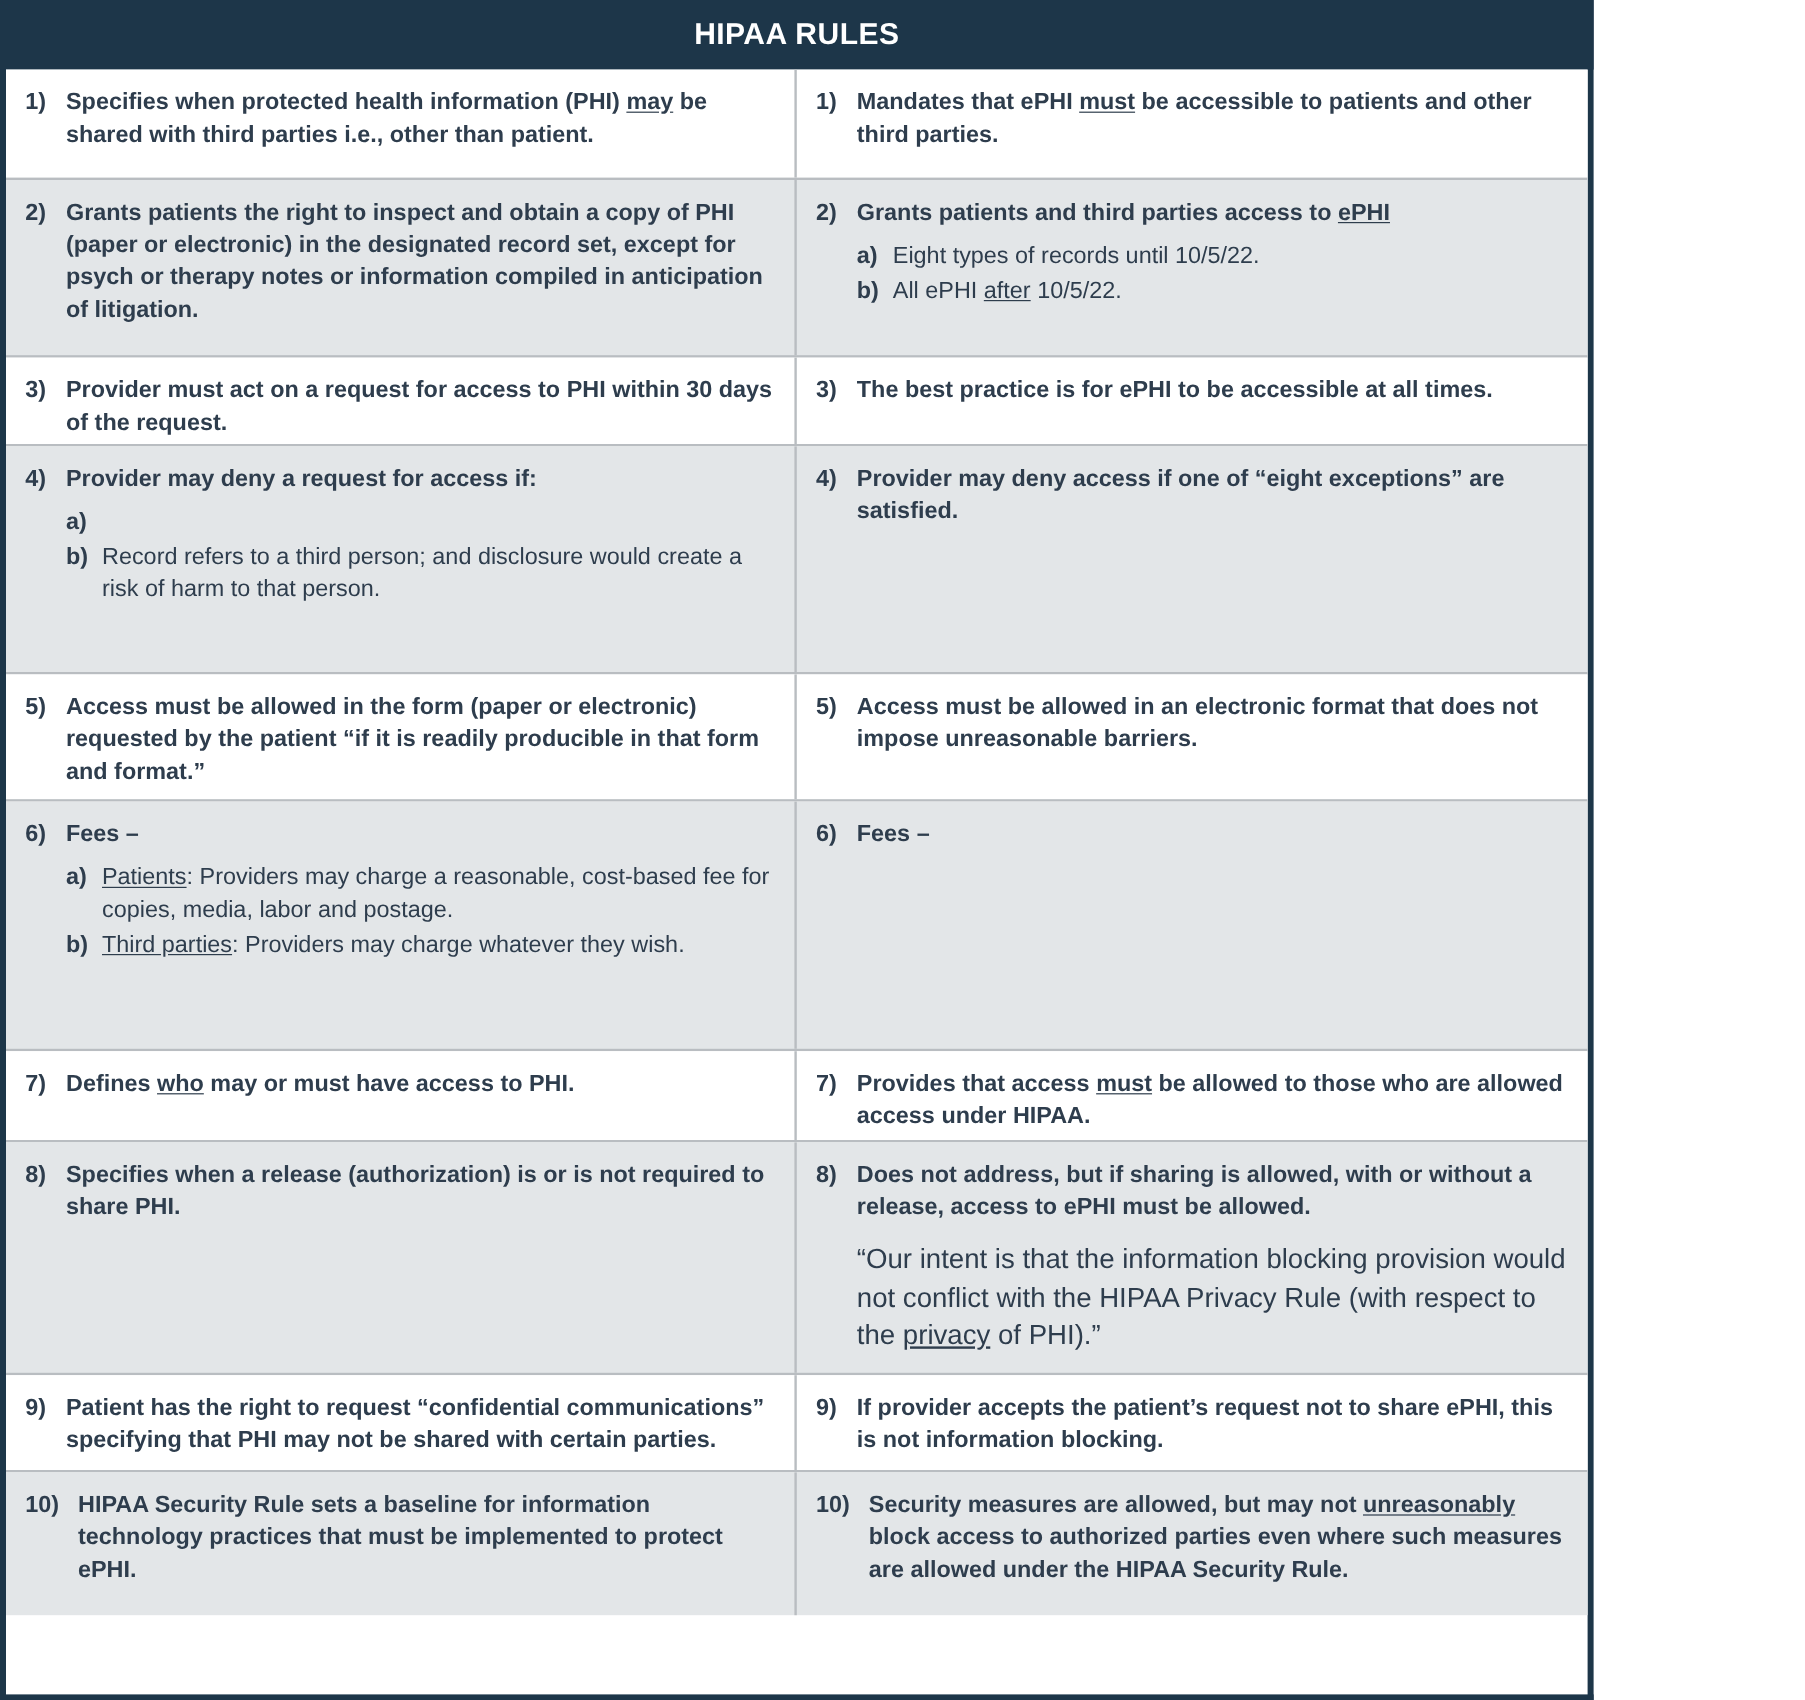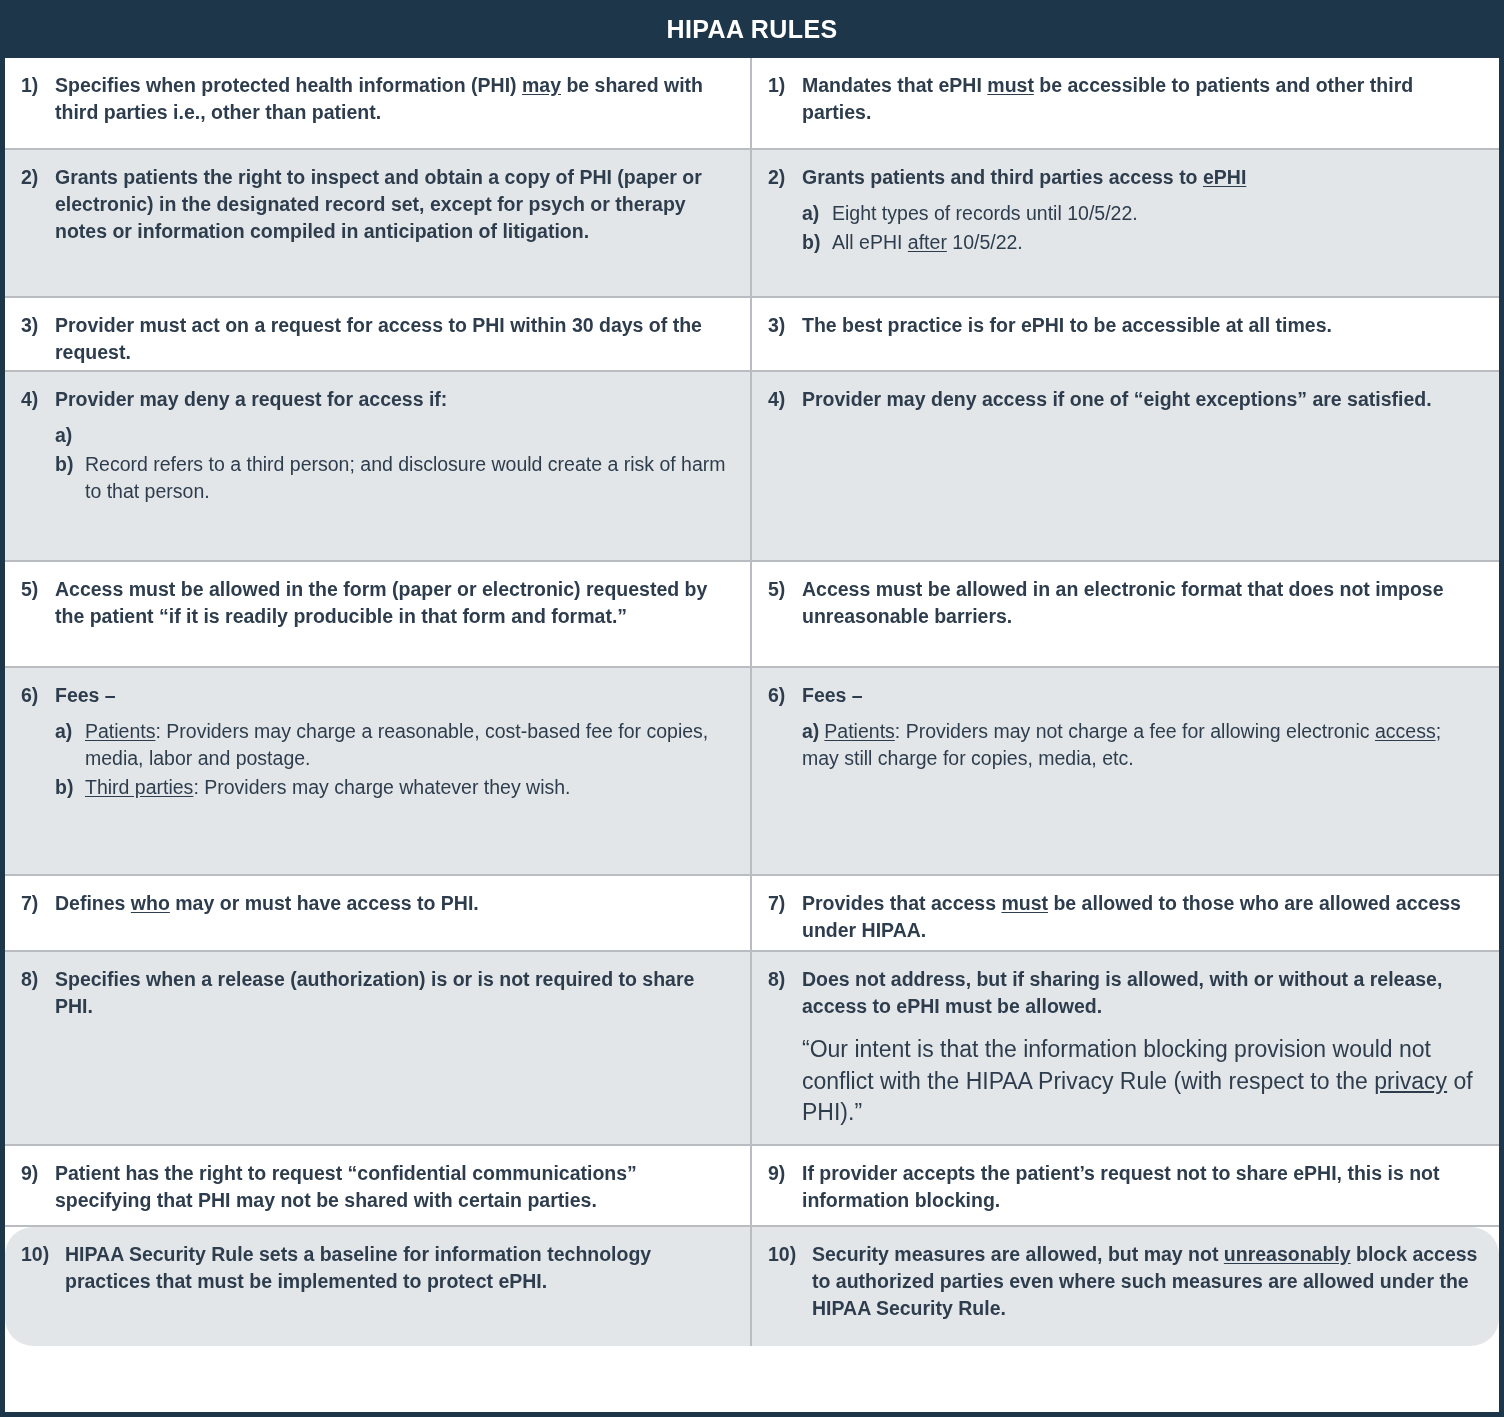--- a/index.html
+++ b/index.html
@@ -9,21 +9,21 @@
   }
   body {
     width: 1504px;
     height: 1417px;
     font-family: "Liberation Sans", sans-serif;
     color: #2e3d4d;
     overflow: hidden;
   }
 
   .table {
-    width: 1504px;
+    width: 1328px;
     height: 1417px;
     border: 5px solid #1d3649;
     border-top: none;
     background: #ffffff;
     display: flex;
     flex-direction: column;
   }
 
   
   .thead {
@@ -123,21 +123,21 @@
   
   .h1  { height: 92px; }
   .h2  { height: 148px; }
   .h3  { height: 74px; }
   .h4  { height: 190px; }
   .h5  { height: 106px; }
   .h6  { height: 208px; }
   .h7  { height: 76px; }
   .h8  { height: 194px; }
   .h9  { height: 81px; }
-  .h10 { height: 119px; border-radius: 28px; }
+  .h10 { height: 119px; }
 </style>
 </head>
 <body>
 
 <div class="table">
 
   <div class="thead">
     <div class="th">HIPAA RULES</div>
   </div>
 
@@ -247,21 +247,20 @@
               <span class="subtxt"><u>Third parties</u>: Providers may charge whatever they wish.</span>
             </div>
           </div>
         </div>
         <div class="cell right">
           <div class="item">
             <span class="marker">6)</span>
             <span class="txt">Fees –</span>
           </div>
           <div class="sublist flowed">
-            <div class="subitem"><span class="submarker">a)</span><span class="subtxt"><u>Patients</u>: Providers may not charge a fee for allowing electronic <u>access</u>; may still charge for copies, media, etc.</span></div>
           </div>
         </div>
       </div>
       <div class="row h7">
         <div class="cell left">
           <div class="item">
             <span class="marker">7)</span>
             <span class="txt">Defines <u>who</u> may or must have access to PHI.</span>
           </div>
         </div>

